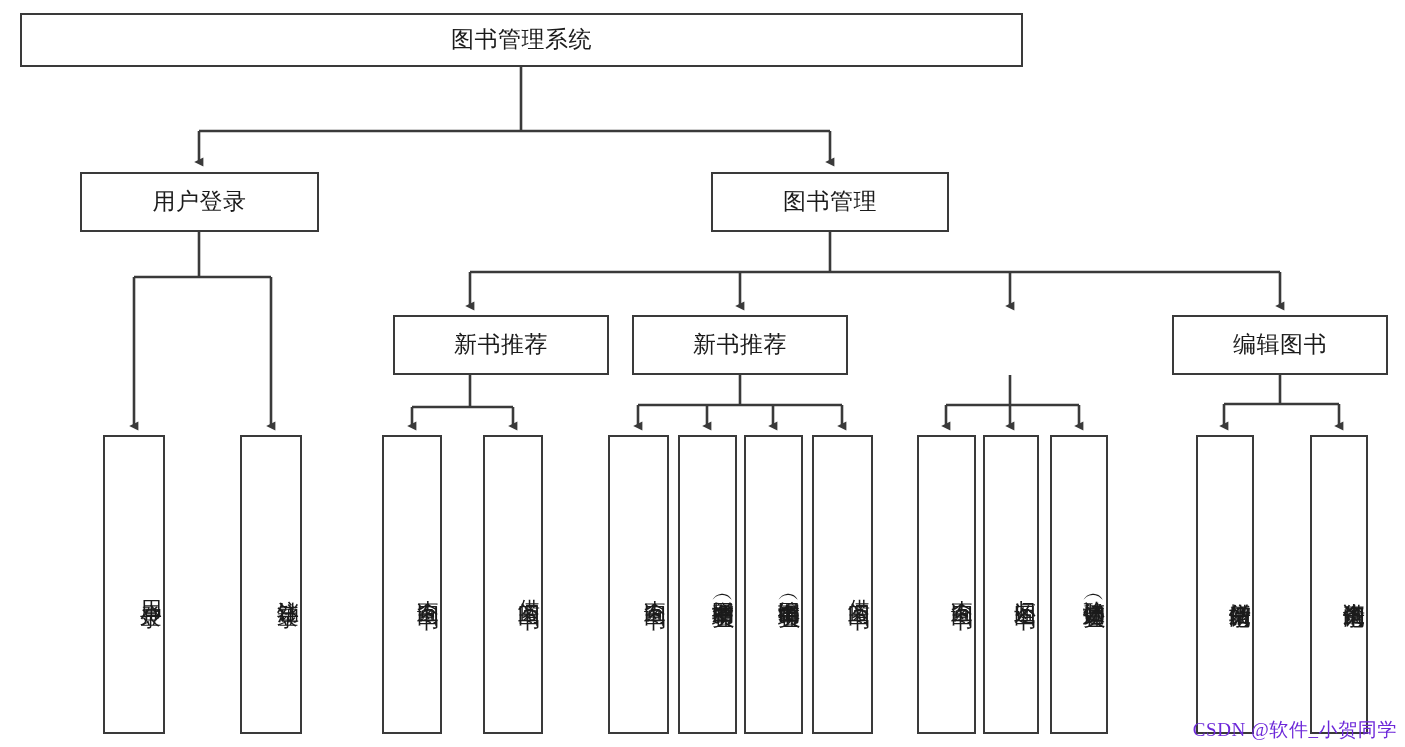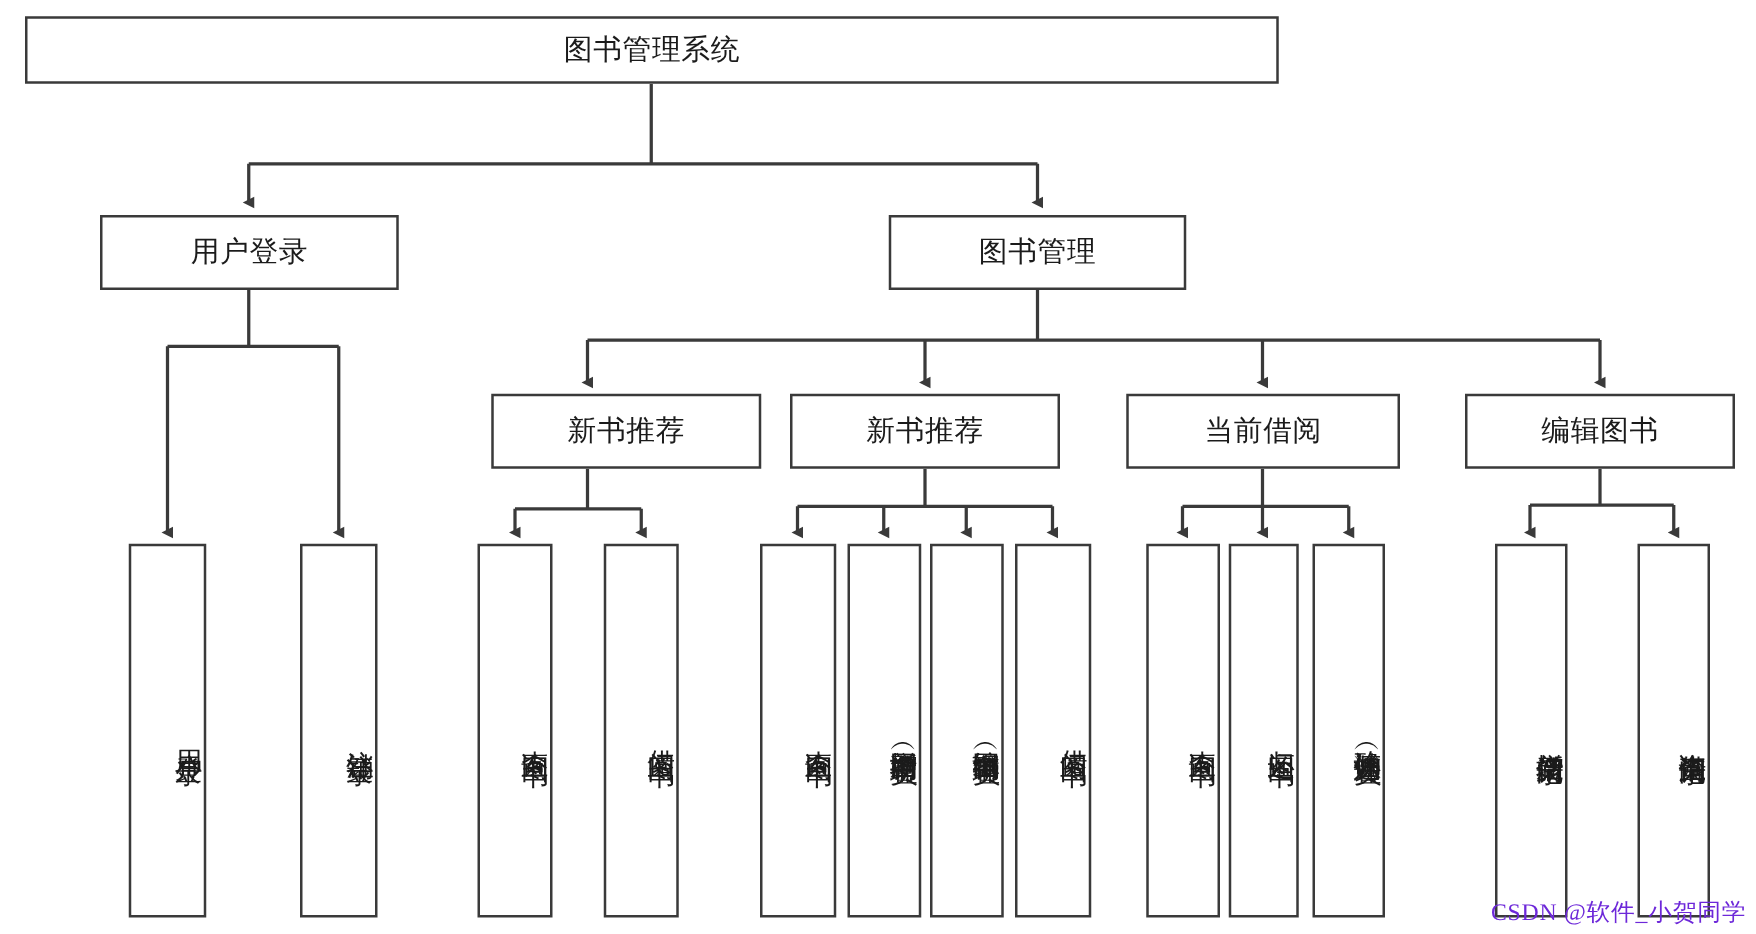--- a/index.html
+++ b/index.html
@@ -123,21 +123,20 @@
   <div class="node horiz" style="left:20px; top:13px; width:1003px; height:54px;">图书管理系统</div>
 
   <div class="node horiz" style="left:80px; top:172px; width:239px; height:60px;">用户登录</div>
 
   <div class="node horiz" style="left:711px; top:172px; width:238px; height:60px;">图书管理</div>
 
   <div class="node horiz" style="left:362px; top:315px; width:216px; height:60px;margin-left:31px;">新书推荐</div>
 
   <div class="node horiz" style="left:632px; top:315px; width:216px; height:60px;">新书推荐</div>
 
-  <div class="node horiz" style="left:901px; top:315px; width:219px; height:60px;">当前借阅</div>
 
   <div class="node horiz" style="left:1172px; top:315px; width:216px; height:60px;">编辑图书</div>
 
   <div class="node vert" style="left:103px; top:435px; width:62px; height:299px;">用户登录</div>
 
   <div class="node vert" style="left:240px; top:435px; width:62px; height:299px;">注销登录</div>
 
   <div class="node vert" style="left:382px; top:435px; width:60px; height:299px;">查询图书</div>
 
   <div class="node vert" style="left:483px; top:435px; width:60px; height:299px;">借阅图书</div>

